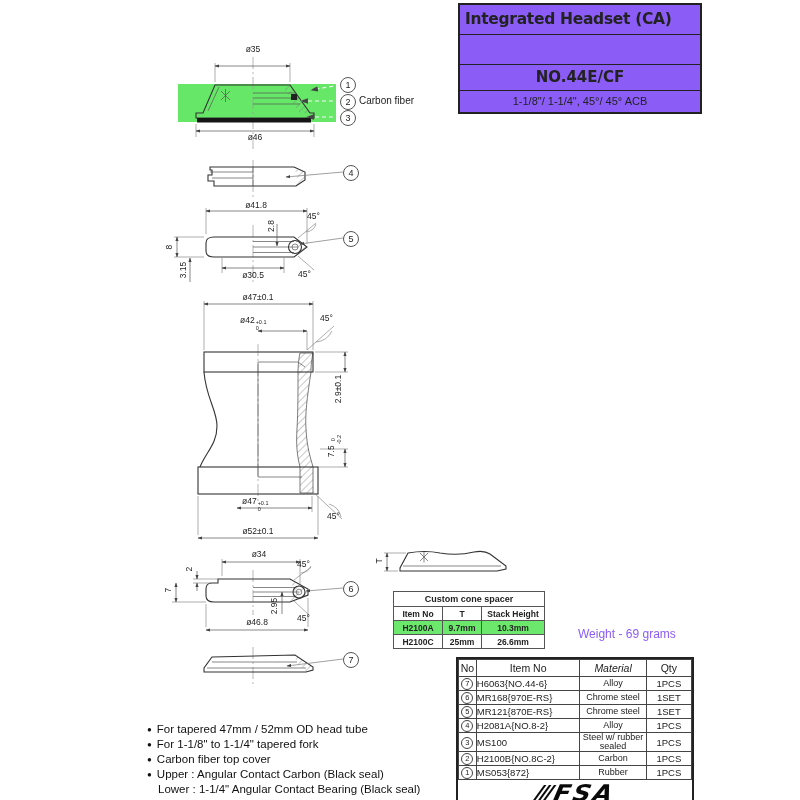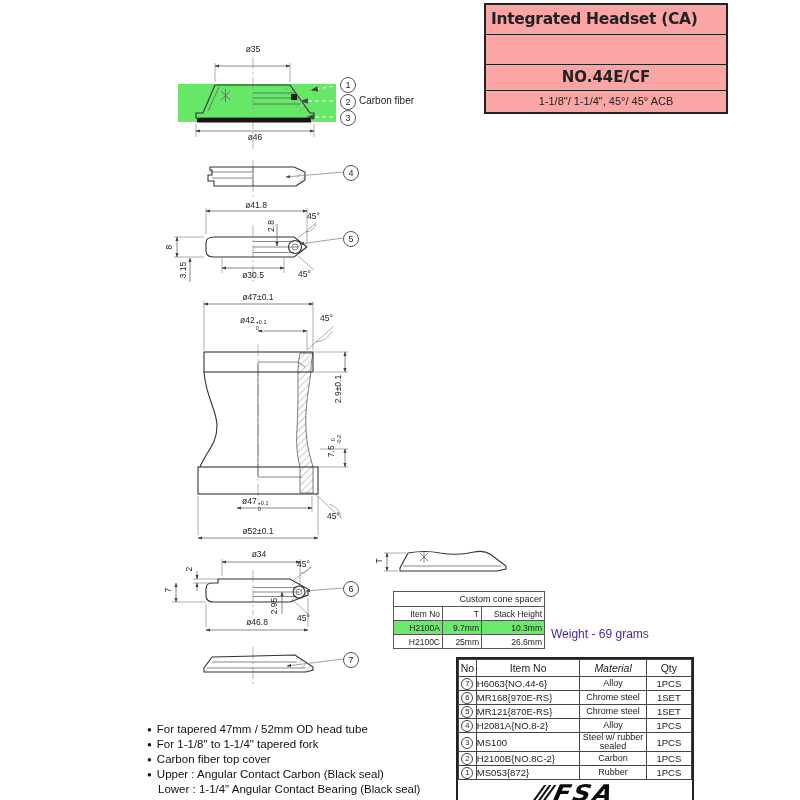--- a/index.html
+++ b/index.html
@@ -19,32 +19,32 @@
   .rot{transform:rotate(-90deg);transform-origin:center;text-align:center;}
   .tol{display:inline-flex;flex-direction:column;font-size:5.5px;line-height:5.5px;
        vertical-align:-1px;margin-left:1px;font-style:normal;}
   .tol i{font-style:normal;}
 
   .callout{position:absolute;width:14px;height:14px;border:1px solid #555;border-radius:50%;
            background:#fff;font-size:9px;line-height:14px;text-align:center;color:#222;}
   .annotation{position:absolute;font-size:10px;color:#222;white-space:nowrap;}
 
   
-  #title-block{position:absolute;left:484px;top:3px;width:240px;border:2px solid #222;background:#fca5a5;}
+  #title-block{position:absolute;left:458px;top:3px;width:240px;border:2px solid #222;background:#8b5cf6;}
   #title-block .tb-title{height:29px;line-height:29px;font-family:"DejaVu Sans",sans-serif;
       font-weight:bold;font-size:15.5px;padding-left:5px;letter-spacing:-0.3px;}
   #title-block .tb-empty{height:29px;border-top:1px solid #222;}
   #title-block .tb-model{height:25px;line-height:25px;border-top:1px solid #222;text-align:center;
       font-family:"DejaVu Sans",sans-serif;font-weight:bold;font-size:15px;}
   #title-block .tb-spec{height:21px;line-height:21px;border-top:1px solid #222;text-align:center;font-size:11px;}
 
   
   #cone-table{position:absolute;left:393px;top:591px;border-collapse:collapse;background:#fff;}
-  #cone-table th,#cone-table td{border:1px solid #555;font-size:8.5px;font-weight:normal;
-      text-align:right;padding:1px 2px;height:11px;}
+  #cone-table th,#cone-table td{border:1px solid #555;font-size:8.5px;font-weight:bold;
+      text-align:center;padding:1px 2px;height:11px;}
   #cone-table .cone-title{font-size:9px;height:12px;}
   #cone-table tr.hl td{background:#6ce86c;}
   #cone-table td.c-item{width:44px;} #cone-table td.c-t{width:34px;} #cone-table td.c-stack{width:58px;}
 
   
   #parts-box{position:absolute;left:456px;top:657px;width:234px;border:2px solid #222;background:#fff;}
   #parts-table{border-collapse:collapse;width:100%;}
   #parts-table th{border:1px solid #444;font-size:10.5px;font-weight:normal;height:14px;text-align:center;margin-left:20px;}
   #parts-table td{border:1px solid #444;font-size:9.5px;height:13px;text-align:center;padding:0 2px;}
   #parts-table td.item{text-align:left;padding-left:0;}
@@ -58,21 +58,21 @@
       font-family:"DejaVu Sans",sans-serif;font-weight:bold;font-style:italic;color:#0a0a0a;}
   #fsa-logo .slashes{font-size:22px;letter-spacing:-3px;margin-right:4px;transform:skewX(-12deg);}
   #fsa-logo .fsa{font-size:25px;letter-spacing:2px;transform:skewX(-12deg) scaleY(0.92);}
 
   
   #notes{position:absolute;left:147px;top:722px;width:330px;font-size:11.5px;color:#111;}
   .note-line{display:flex;align-items:flex-start;line-height:15px;}
   .note-line .bullet{font-size:8px;margin:0 5px 0 0;line-height:15px;}
   .note-line.no-bullet{padding-left:11px;}
 
-  #weight-note{position:absolute;left:551px;top:627px;font-size:12px;color:#4c1d95;}
+  #weight-note{position:absolute;left:578px;top:627px;font-size:12px;color:#8b5cf6;}
 </style>
 </head>
 <body>
 
 <div id="sheet">
 
   <svg id="linework" width="800" height="800" viewBox="0 0 800 800">
     <defs>
       <pattern id="hatch" patternUnits="userSpaceOnUse" width="5" height="5" patternTransform="rotate(45)">
         <line x1="0" y1="0" x2="0" y2="5" stroke="#777" stroke-width="0.8"></line>

